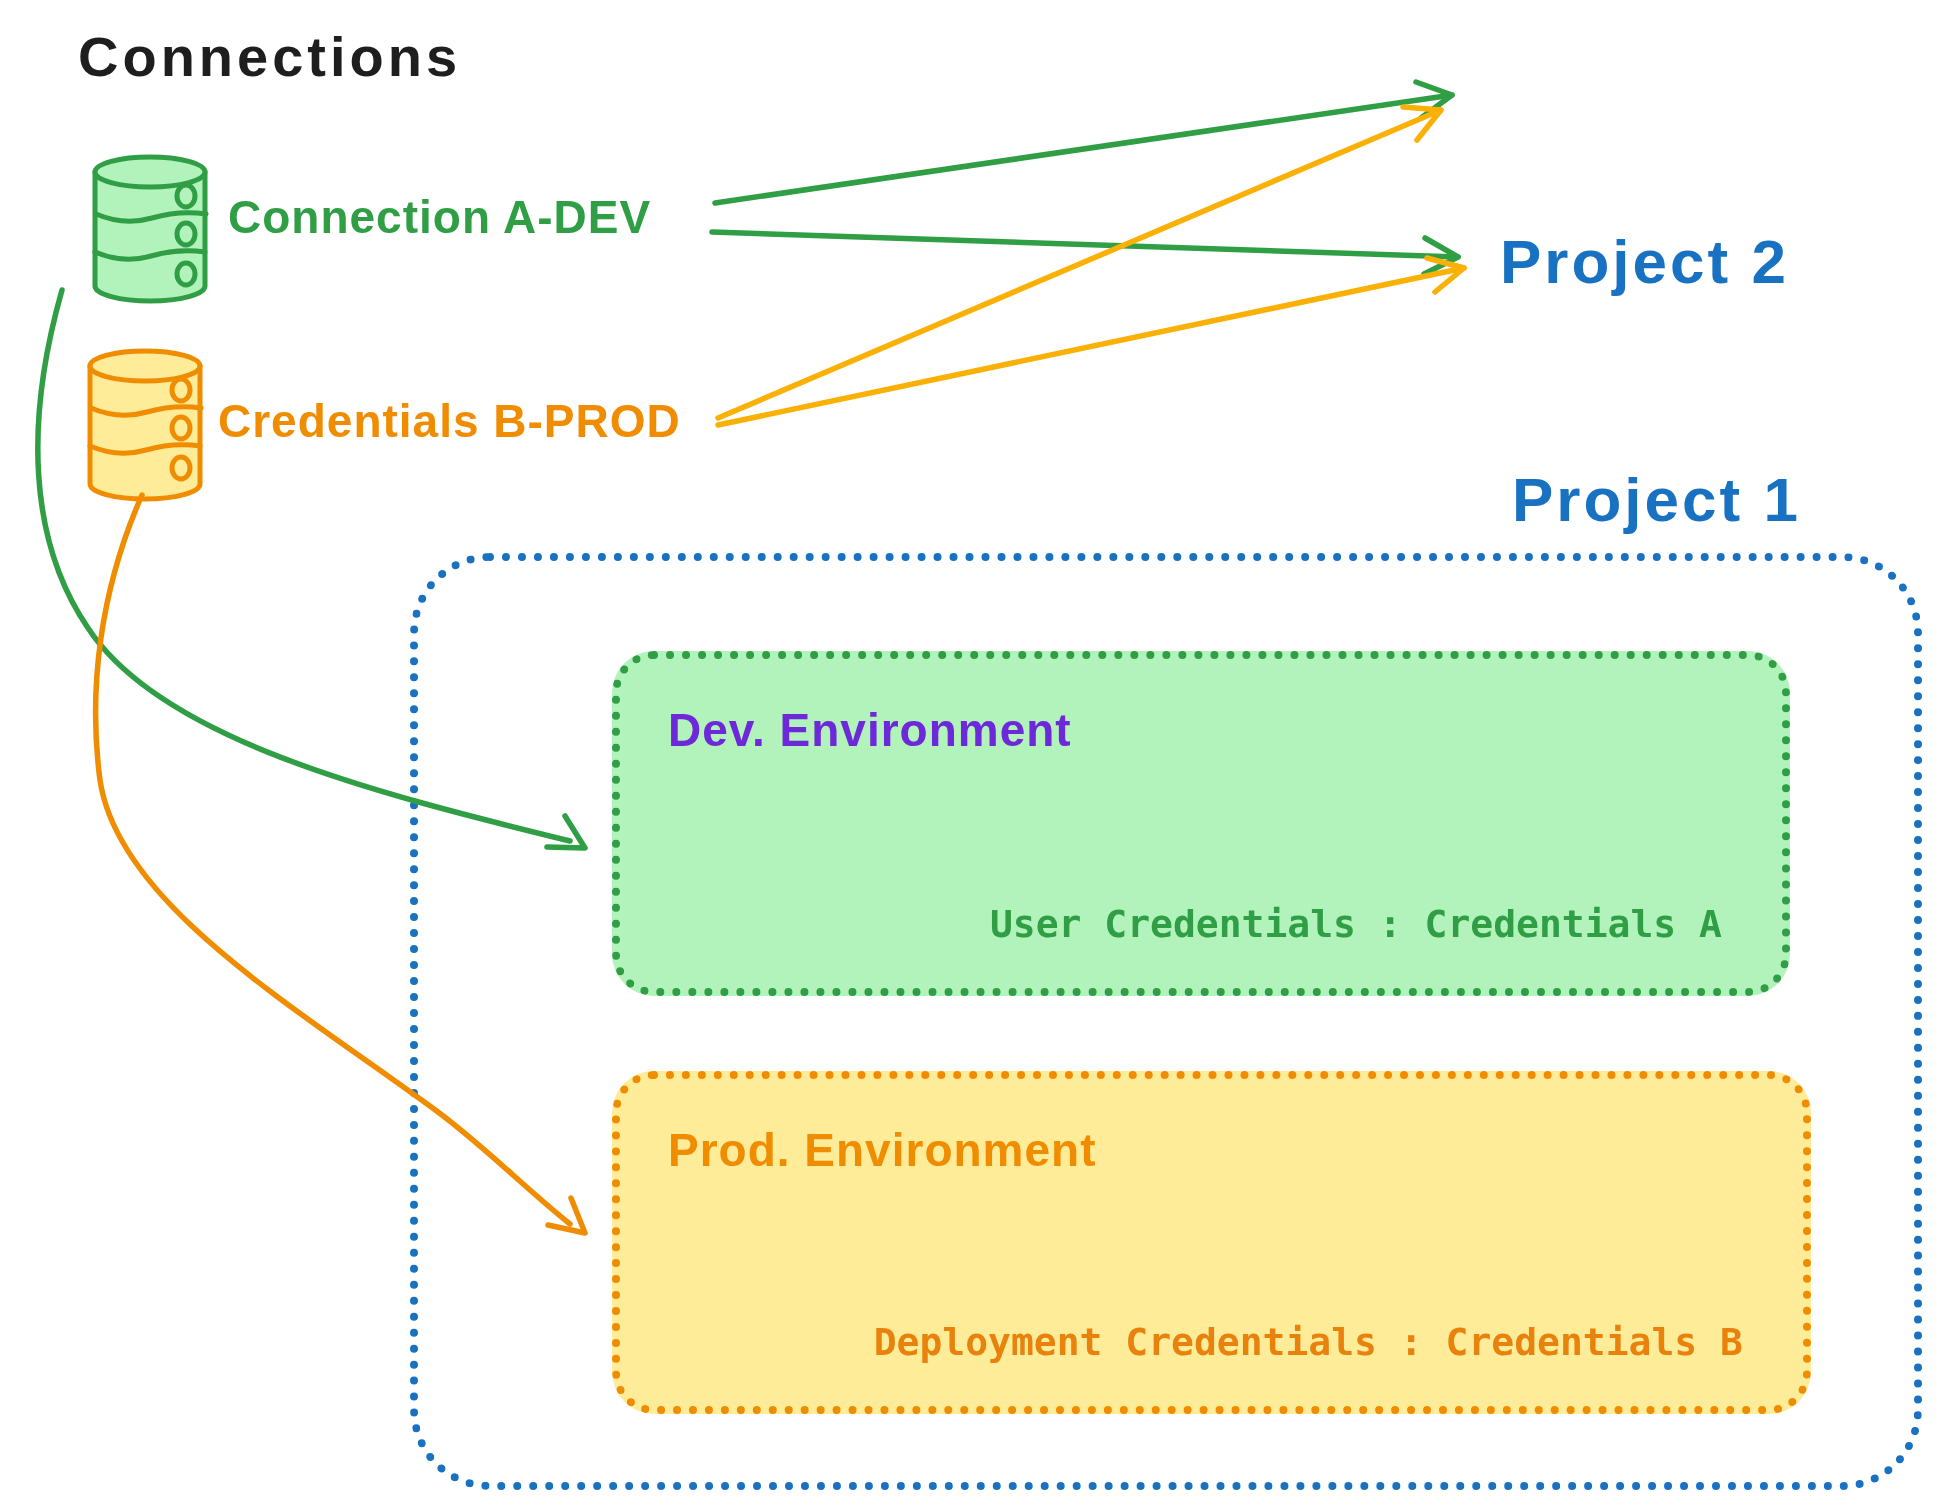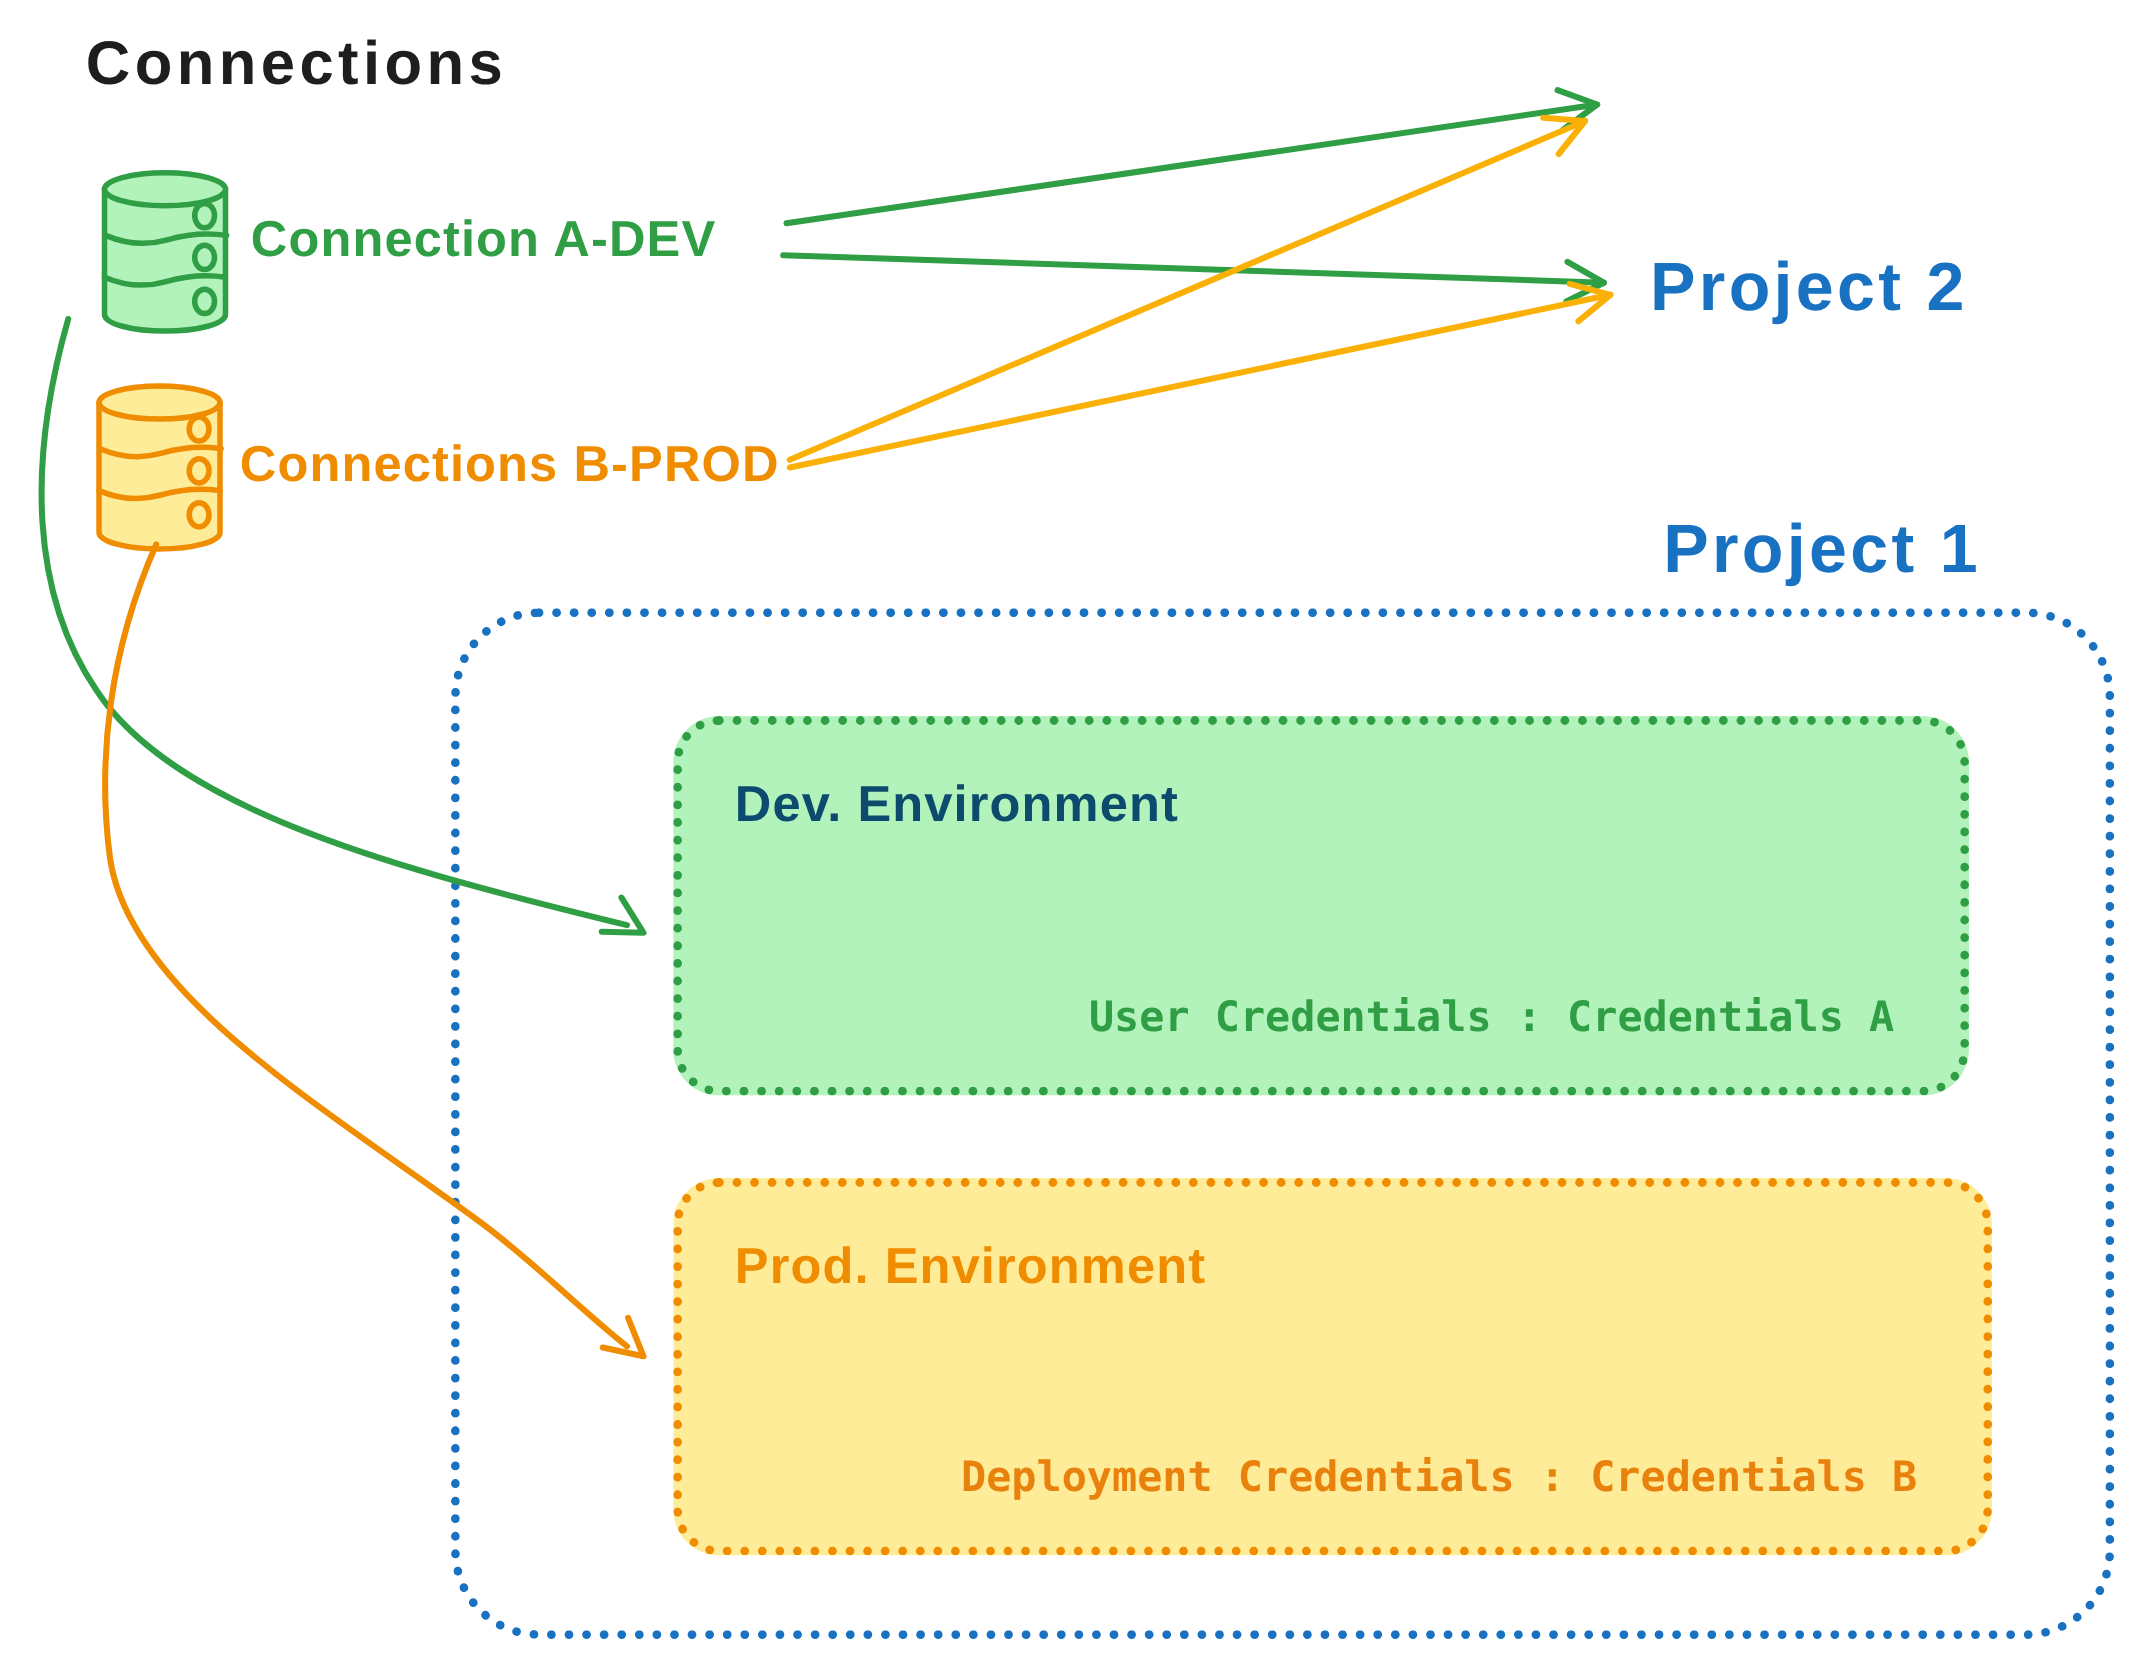--- a/index.html
+++ b/index.html
@@ -37,21 +37,21 @@
   .env-box{border-radius:42px;z-index:2;}
   #dev-box{
     left:612px;top:651px;width:1162px;height:329px;
     background:#b2f2bb;border:8px dotted #2f9e44;
   }
   #prod-box{
     left:612px;top:1071px;width:1162px;height:327px;
     background:#ffec99;border:8px dotted #f08c00;padding-left:21px;
   }
   .env-title{position:absolute;left:48px;top:44px;font-size:46px;letter-spacing:1px;font-weight:600;}
-  #dev-box .env-title{color:#0c4a6e;}
+  #dev-box .env-title{color:#6d28d9;}
   #prod-box .env-title{color:#f08c00;}
   .env-creds{
     position:absolute;right:60px;bottom:42px;
     font-family:"DejaVu Sans Mono", monospace;
     font-size:38px;font-weight:600;
   }
   #dev-box .env-creds{color:#2f9e44;}
   #prod-box .env-creds{color:#e8820c;}
 </style>
 </head>
@@ -106,21 +106,21 @@
     <g stroke="#f08c00" stroke-width="5.5" fill="none" stroke-linecap="round" stroke-linejoin="round">
       <path d="M142,495 C100,590 88,690 100,780 C118,905 300,1010 438,1112 C485,1147 525,1188 570,1224"></path>
       <polyline points="571,1198 585,1233 548,1225"></polyline>
     </g>
   </svg>
 
   <div class="abs hand" id="connections-title">Connections</div>
 
   <div class="abs hand conn-label" id="conn-a-label">Connection A-DEV</div>
 
-  <div class="abs hand conn-label" id="conn-b-label">Connections B-PROD</div>
+  <div class="abs hand conn-label" id="conn-b-label">Credentials B-PROD</div>
 
 
   <div class="abs hand project-label" id="project2-label">Project 2</div>
 
   <div class="abs hand project-label" id="project1-label">Project 1</div>
 
   <div class="abs" id="project1-box"></div>
 
   <div class="abs env-box" id="dev-box">
     <div class="env-title">Dev. Environment</div>

